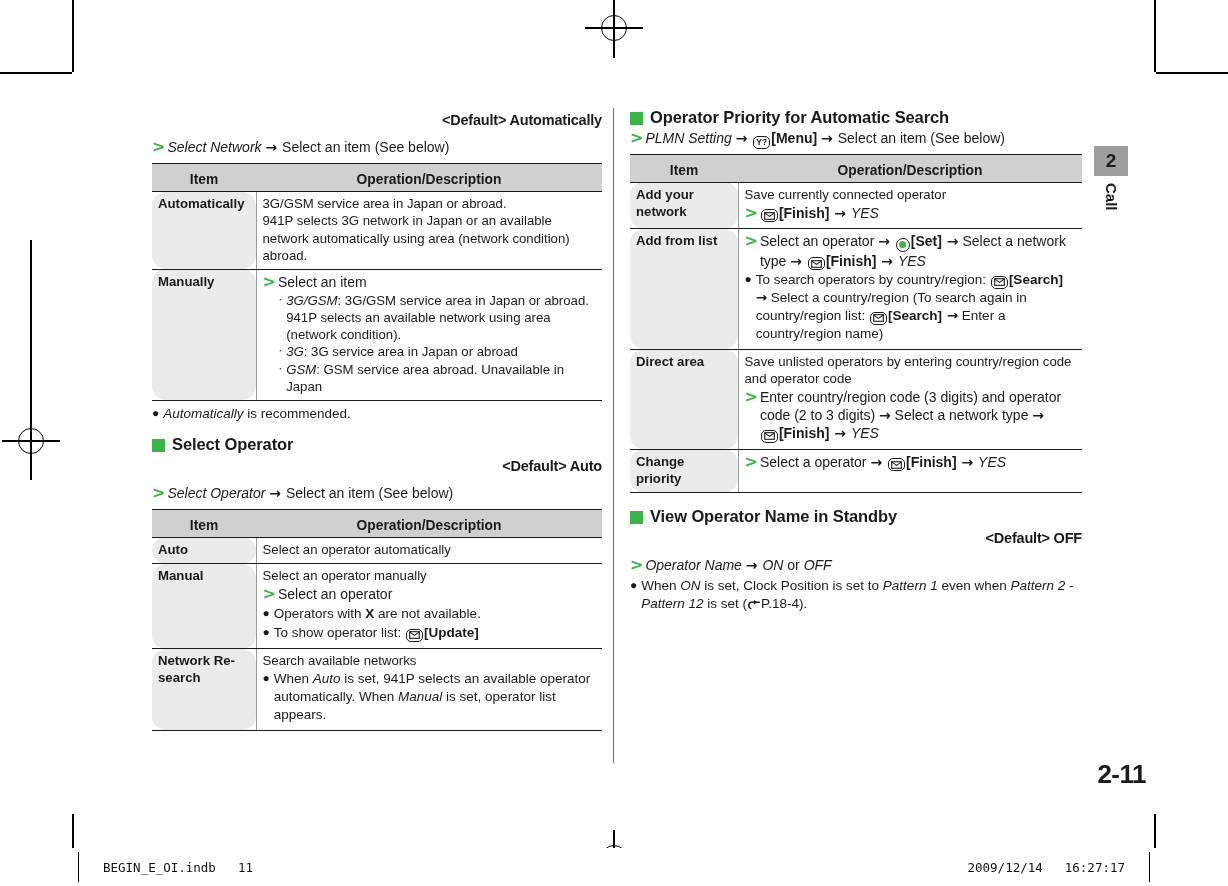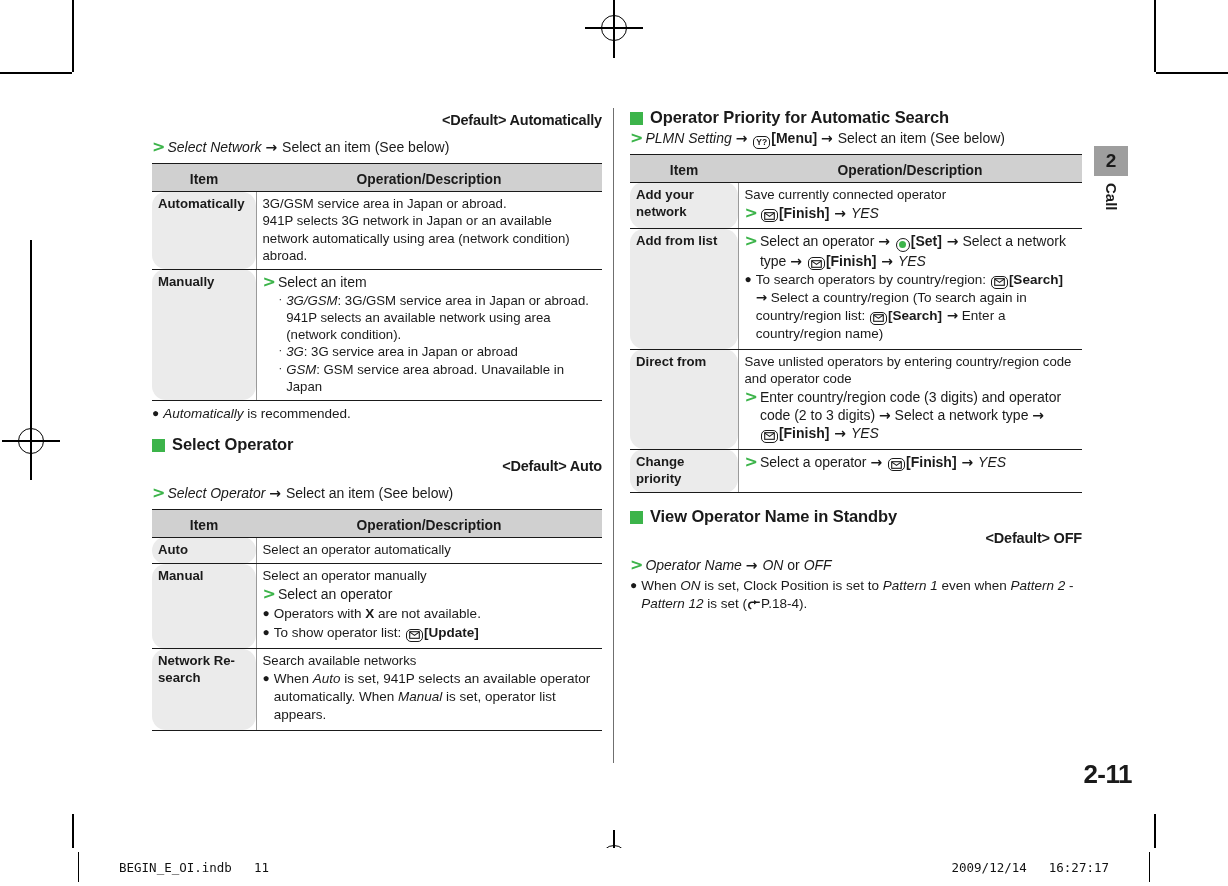--- a/index.html
+++ b/index.html
@@ -199,42 +199,42 @@
     font-size:15px; font-weight:bold;
     text-align:center;
     writing-mode:vertical-rl;
     line-height:34px;
     letter-spacing:0px;
   }
 
   
   .page-no {
     position:absolute;
-    right:96px; bottom:96px;
+    right:82px; bottom:96px;
     font-size:26px; font-weight:bold;
     letter-spacing:-0.5px;
   }
 
   
   .footer {
     position:absolute;
     left:0; bottom:0;
     width:1228px; height:38px;
     background:#ffffff;
   }
   .footer-inner {
     position:absolute;
     left:78px; top:4px;
     width:1072px; height:30px;
     border-left:1.3px solid #000;
     border-right:1.3px solid #000;
     display:flex;
     align-items:center;
     justify-content:space-between;
-    padding:0 40px;
+    padding:0 24px;
     font-family:"DejaVu Sans Mono", monospace;
     font-size:12.5px;
     color:#111;
   }
   .footer-left  { display:flex; gap:22px; }
   .footer-right { display:flex; gap:22px; }
 </style>
 </head>
 <body>
 
@@ -460,21 +460,21 @@
                       <svg width="11" height="8" viewBox="0 0 11 8">
                         <rect x="0.7" y="0.7" width="9.6" height="6.6" fill="none" stroke="#1a1a1a" stroke-width="1.1"></rect>
                         <path d="M0.9 1.1 L5.5 4.4 L10.1 1.1" fill="none" stroke="#1a1a1a" stroke-width="1.1"></path>
                       </svg>
                     </span><span class="b">[Search]</span><span class="arrow"> →</span><span> Enter a country/region name)</span></span>
               </div>
             </td>
           </tr>
 
           <tr>
-            <td class="item">Direct from</td>
+            <td class="item">Direct area</td>
             <td class="desc">
               <div>Save unlisted operators by entering country/region code and operator code</div>
               <div class="step" style="margin:1px 0 1px 0;">
                 <span class="gt">&gt;</span>
                 <span class="step-txt"><span>Enter country/region code (3 digits) and operator code (2 to 3 digits) </span><span class="arrow">→</span><span> Select a network type </span><span class="arrow">→</span><br><span class="key">
                       <svg width="11" height="8" viewBox="0 0 11 8">
                         <rect x="0.7" y="0.7" width="9.6" height="6.6" fill="none" stroke="#1a1a1a" stroke-width="1.1"></rect>
                         <path d="M0.9 1.1 L5.5 4.4 L10.1 1.1" fill="none" stroke="#1a1a1a" stroke-width="1.1"></path>
                       </svg>
                     </span><span class="b">[Finish]</span><span class="arrow"> → </span><span class="bi">YES</span></span>

